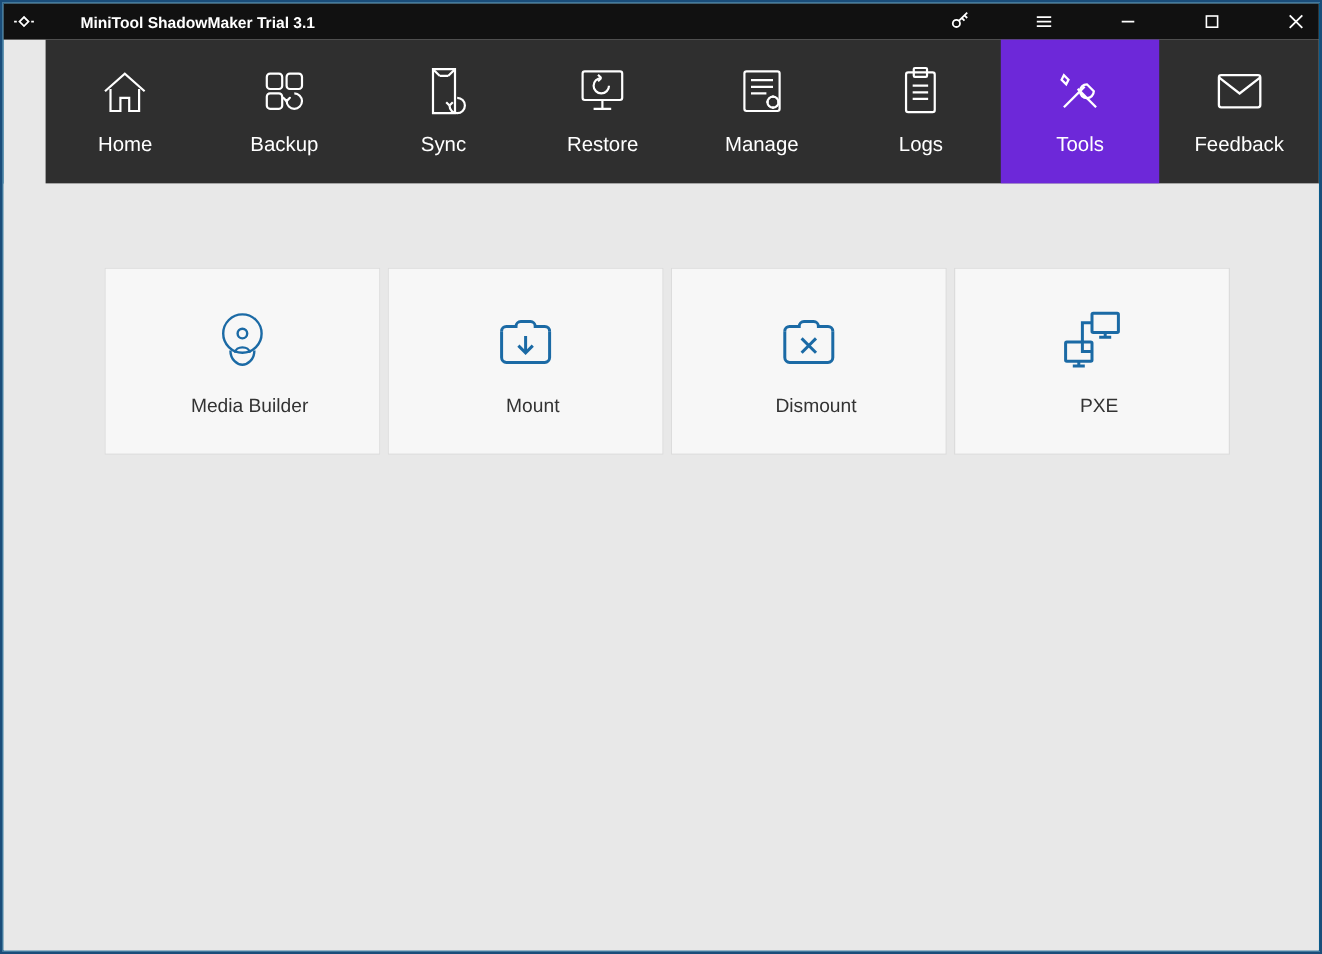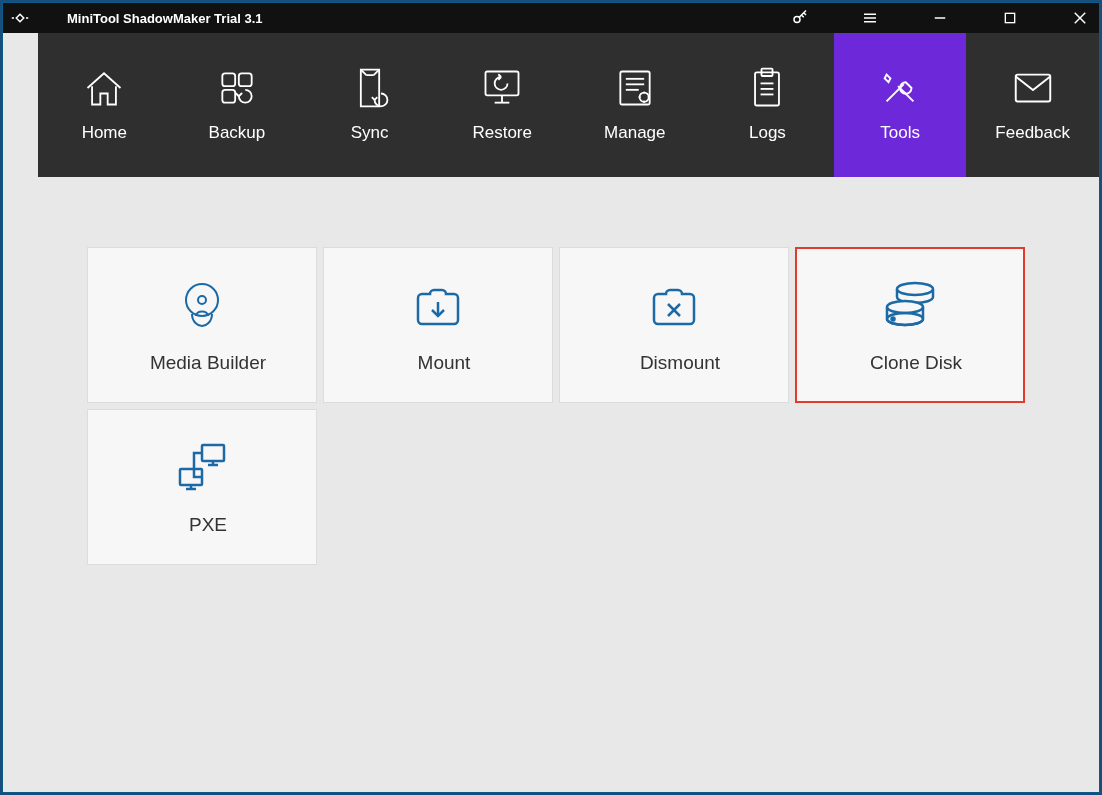--- a/index.html
+++ b/index.html
@@ -6,31 +6,31 @@
   body { font-family: "Segoe UI", Arial, sans-serif; background: #1a4d7a; width: 1102px; height: 795px; overflow: hidden; }
   .app-window { width: 1098px; height: 791px; margin: 2px; background: #e8e8e8; display: flex; flex-direction: column; border: 1px solid #0a5a8a; }
   
   .titlebar { height: 30px; background: #111111; display: flex; align-items: center; color: #fff; font-size: 13px; gap: 32px; }
   .titlebar .logo { width: 18px; height: 18px; margin: 0 6px 0 8px; display: flex; align-items: center; justify-content: center; }
   .titlebar .title { flex: 0 0 auto; font-weight: 600; }
   .titlebar .spacer { flex: 1; }
   .titlebar .tb-btn { width: 38px; height: 30px; display: flex; align-items: center; justify-content: center; cursor: pointer; }
   .titlebar .tb-btn svg { stroke: #fff; }
   
-  .navbar { height: 144px; background: #2f2f2f; display: flex; align-items: stretch; margin-left: 35px; }
+  .navbar { height: 120px; background: #2f2f2f; display: flex; align-items: stretch; margin-left: 35px; }
   .nav-item { flex: 1; display: flex; flex-direction: column; align-items: center; justify-content: center; color: #fff; cursor: pointer; gap: 14px; }
   .nav-item.active { background: #6d28d9; }
   .nav-item .nav-label { font-size: 17px; }
   .nav-item .nav-icon { height: 42px; display: flex; align-items: center; justify-content: center; }
   
   .content { flex: 1; background: #e8e8e8; padding: 70px 84px; }
   .tool-grid { display: grid; grid-template-columns: repeat(4, 230px); grid-auto-rows: 156px; gap: 6px; }
   .tool-card { background: #f7f7f7; border: 1px solid #dcdcdc; display: flex; flex-direction: column; align-items: center; justify-content: center; cursor: pointer; gap: 20px; }
   .tool-card.highlight { border: 2px solid #e23b2e; }
-  .tool-card .tool-label { font-size: 19px; color: #333; margin-left: 12px; }
+  .tool-card .tool-label { font-size: 16px; color: #333; margin-left: 12px; }
   .tool-card .tool-icon { height: 56px; display: flex; align-items: center; justify-content: center; }
   svg { display: block; }
 </style>
 </head>
 <body>
 
 <div class="app-window">
 
   <div class="titlebar">
     <span class="logo">
@@ -197,33 +197,20 @@
           <svg width="56" height="48" viewBox="0 0 56 48" fill="none" stroke="#1b6aa5" stroke-width="2.5">
             <path d="M8 18 V40 A4 4 0 0 0 12 44 H44 A4 4 0 0 0 48 40 V18"></path>
             <path d="M8 18 A4 4 0 0 1 12 14 H20 A4 4 0 0 1 24 10 H32 A4 4 0 0 1 36 14 H44 A4 4 0 0 1 48 18"></path>
             <line x1="22" y1="24" x2="34" y2="36"></line>
               <line x1="34" y1="24" x2="22" y2="36"></line>
           </svg>
         </span>
         <span class="tool-label">Dismount</span>
       </div>
 
-      <div class="tool-card highlight">
-        <span class="tool-icon">
-          <svg width="62" height="54" viewBox="0 0 62 54" fill="none" stroke="#1b6aa5" stroke-width="2.5">
-            <ellipse cx="36" cy="12" rx="18" ry="6"></ellipse>
-            <path d="M18 12 V20 A18 6 0 0 0 54 20 V12"></path>
-            <ellipse cx="26" cy="30" rx="18" ry="6" fill="#f7f7f7"></ellipse>
-            <path d="M8 30 V42 A18 6 0 0 0 44 42 V30"></path>
-            <ellipse cx="26" cy="42" rx="18" ry="6"></ellipse>
-            <circle cx="14" cy="42" r="1.5" fill="#1b6aa5"></circle>
-          </svg>
-        </span>
-        <span class="tool-label">Clone Disk</span>
-      </div>
 
       <div class="tool-card">
         <span class="tool-icon">
           <svg width="60" height="54" viewBox="0 0 60 54" fill="none" stroke="#1b6aa5" stroke-width="2.5">
             <rect x="30" y="6" width="22" height="16" rx="1"></rect>
               <line x1="36" y1="26" x2="46" y2="26"></line>
               <line x1="41" y1="22" x2="41" y2="26"></line>
             <rect x="8" y="30" width="22" height="16" rx="1"></rect>
               <line x1="14" y1="50" x2="24" y2="50"></line>
               <line x1="19" y1="46" x2="19" y2="50"></line>

